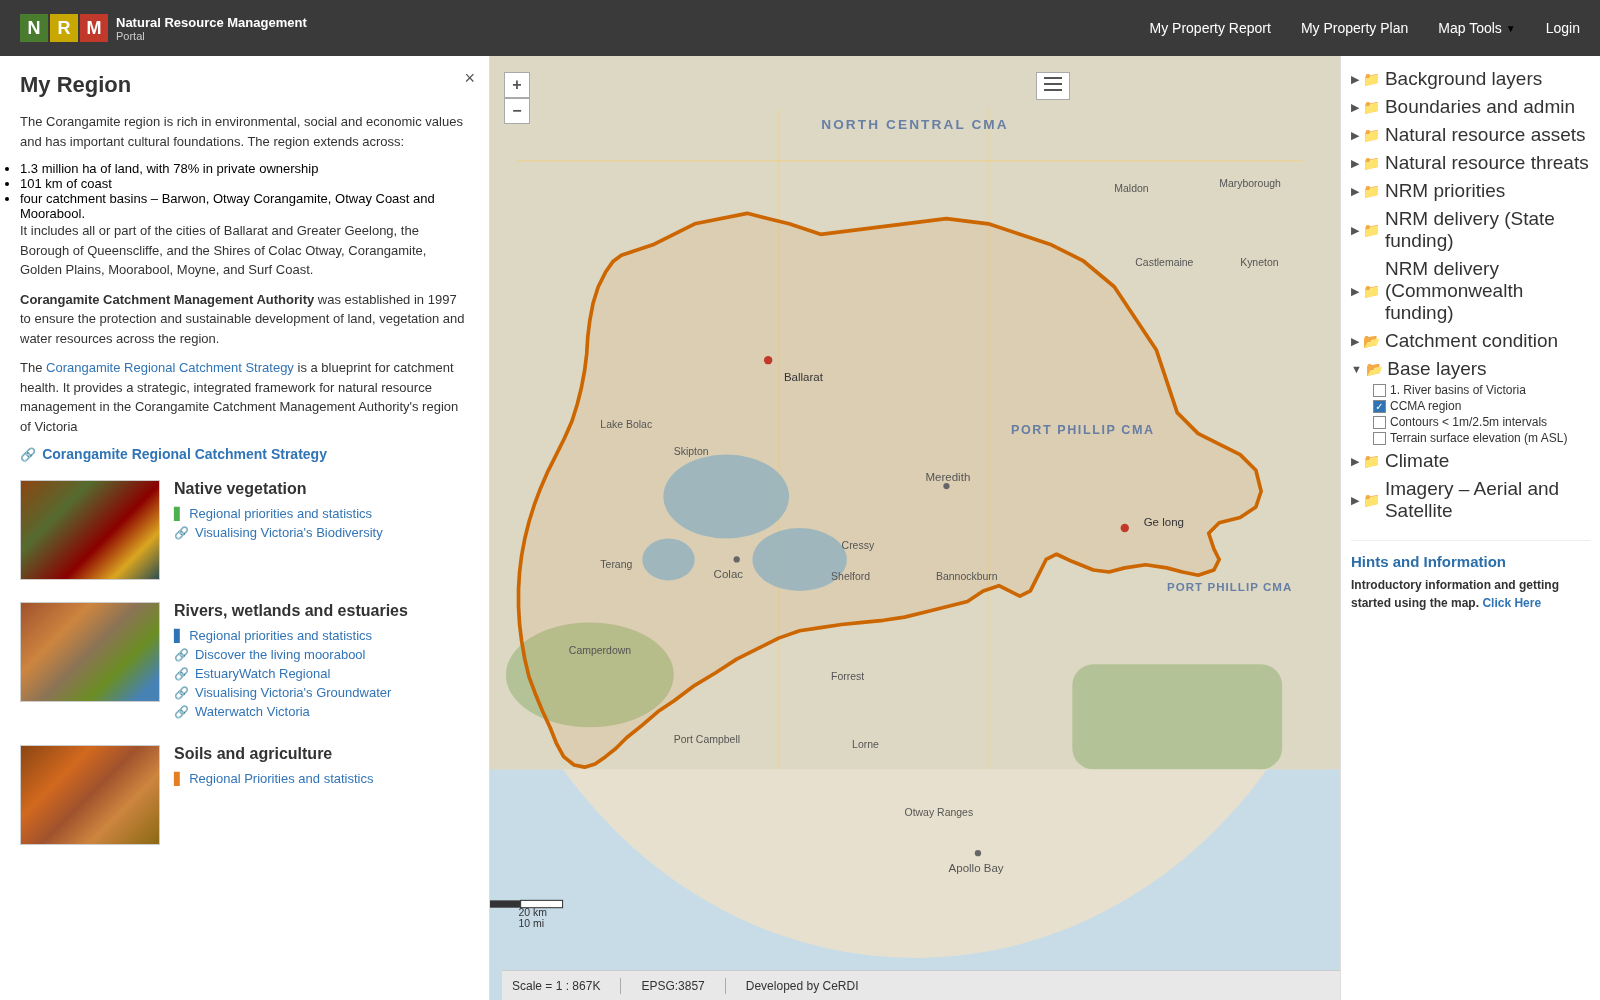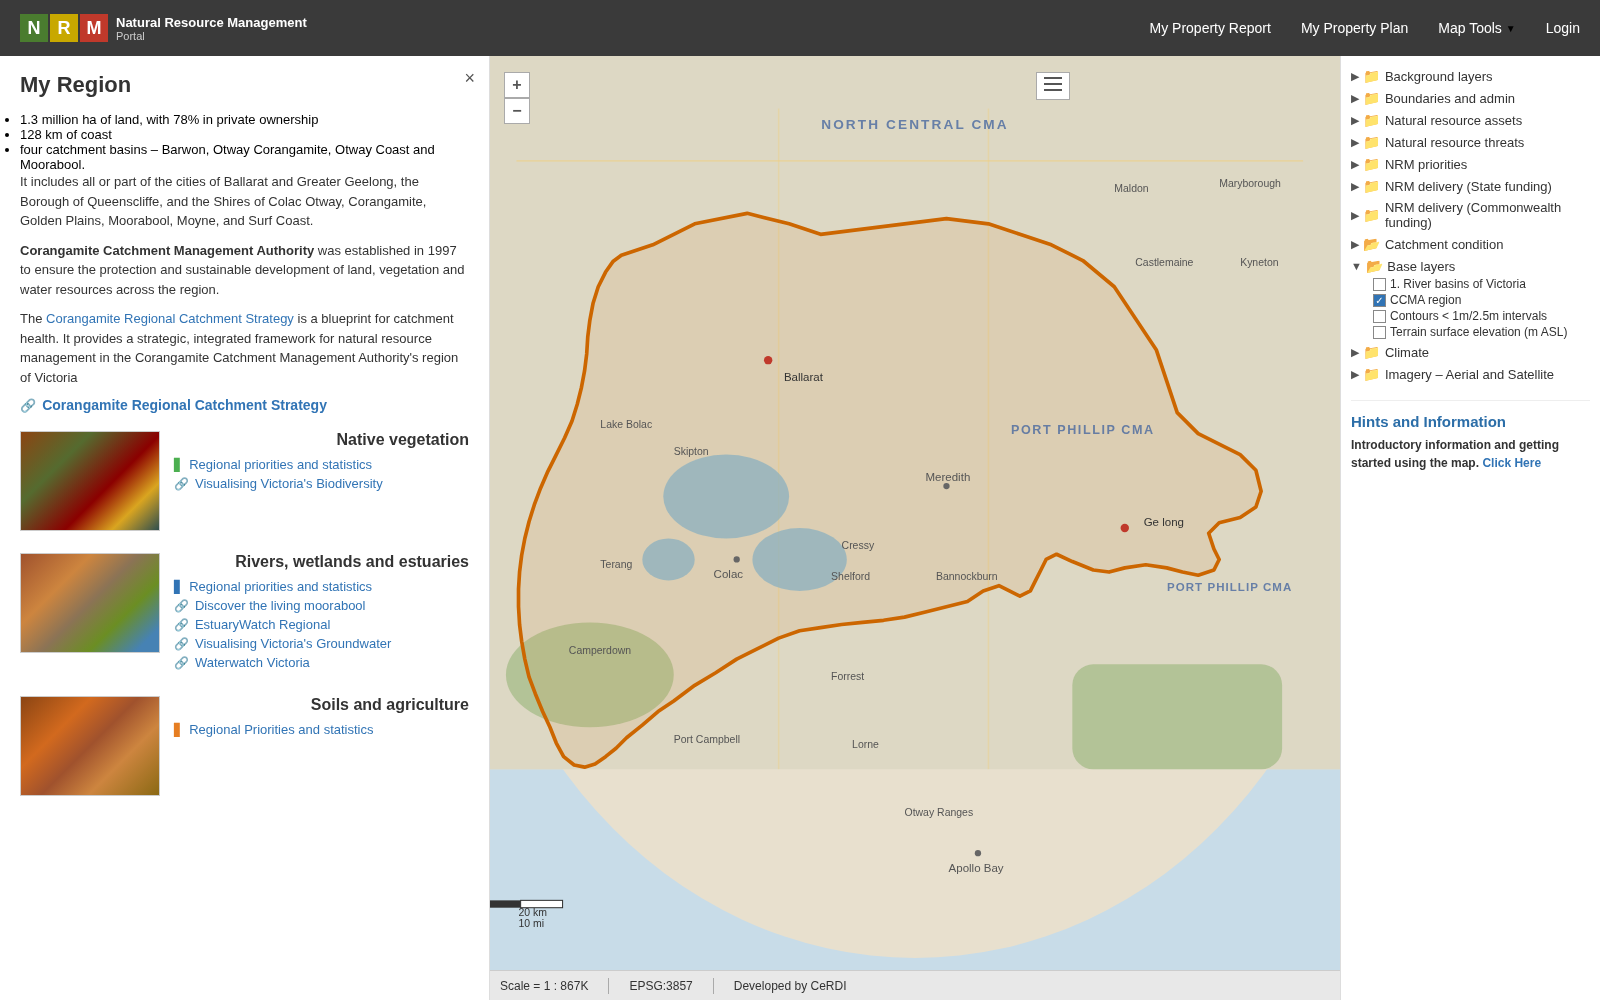--- a/index.html
+++ b/index.html
@@ -138,21 +138,20 @@
     }
     .topic-thumb-soils {
       background: linear-gradient(135deg, #8B4513 0%, #D2691E 30%, #A0522D 50%, #CD853F 70%, #8B6914 100%);
     }
     .topic-content { flex: 1; }
     .topic-title {
       font-size: 16px;
       font-weight: bold;
       color: #333;
       margin-bottom: 8px;
-      text-align: right;
     }
     .topic-links { list-style: none; }
     .topic-links li {
       display: flex;
       align-items: center;
       gap: 6px;
       margin-bottom: 4px;
       font-size: 13px;
     }
     .link-icon-green { color: #4caf50; font-size: 12px; }
@@ -209,21 +208,21 @@
       width: 100%;
       height: 100%;
       position: absolute;
       top: 0; left: 0;
     }
 
     
     #status-bar {
       position: absolute;
       bottom: 0;
-      left: 0;
+      left: 12px;
       right: 0;
       height: 30px;
       background: #e8e8e8;
       border-top: 1px solid #ccc;
       display: flex;
       align-items: center;
       padding: 0 10px;
       gap: 20px;
       font-size: 12px;
       color: #333;
@@ -250,21 +249,21 @@
       display: flex;
       align-items: center;
       gap: 4px;
       cursor: pointer;
       padding: 2px 0;
       font-size: 13px;
     }
     .layer-toggle { color: #555; font-size: 11px; }
     .layer-folder { color: #c8a800; font-size: 14px; }
     .layer-folder-open { color: #c8a800; font-size: 14px; }
-    .layer-name { color: #333; font-size: 13px; }
+    .layer-name { color: #333; font-size: 19px; }
     .layer-children {
       padding-left: 22px;
     }
     .layer-item {
       display: flex;
       align-items: center;
       gap: 4px;
       padding: 1px 0;
       font-size: 13px;
     }
@@ -335,23 +334,26 @@
     <a href="#">Login</a>
   </nav>
 </div>
 
 <div id="main">
 
   <div id="sidebar">
     <button class="sidebar-close">×</button>
     <h1 class="sidebar-title">My Region</h1>
 
+    <p class="sidebar-intro">
+      <span>The Corangamite region is rich in environmental, social and economic values and has important cultural foundations. The region extends across:</span>
+      </p>
       <ul>
         <li>1.3 million ha of land, with 78% in private ownership</li>
-        <li>128 km of coast</li>
+        <li>101 km of coast</li>
         <li>four catchment basins – Barwon, Otway Corangamite, Otway Coast and Moorabool.</li>
       </ul>
     <p></p>
 
     <p class="sidebar-section-text">It includes all or part of the cities of Ballarat and Greater Geelong, the Borough of Queenscliffe, and the Shires of Colac Otway, Corangamite, Golden Plains, Moorabool, Moyne, and Surf Coast.</p>
 
     <p class="sidebar-section-text">
       <strong>Corangamite Catchment Management Authority</strong><span> was established in 1997 to ensure the protection and sustainable development of land, vegetation and water resources across the region.</span>
     </p>
 

